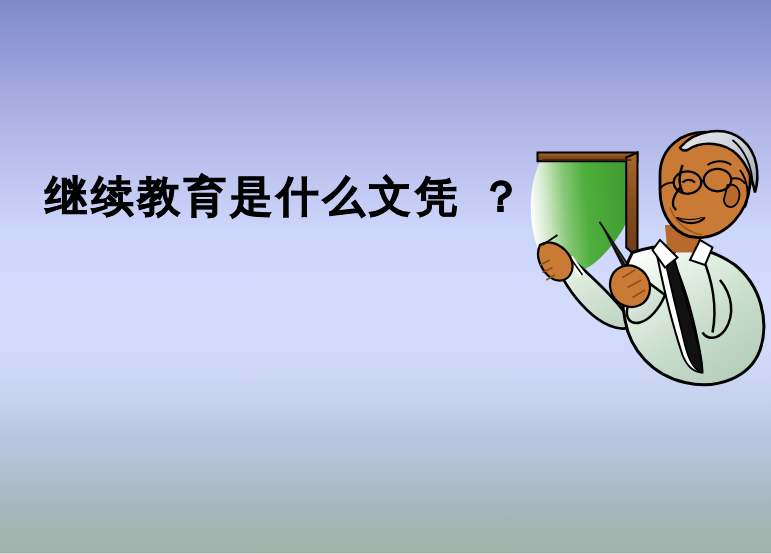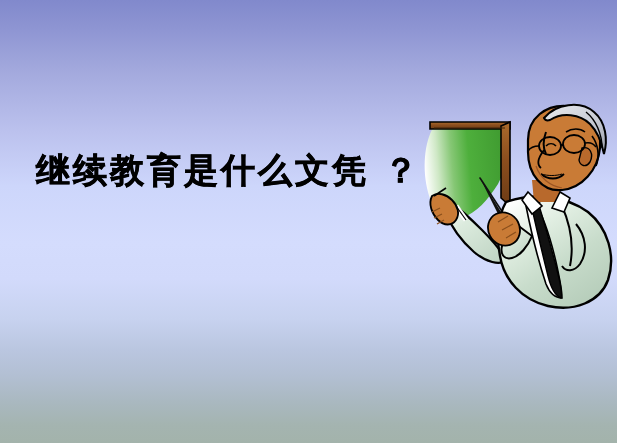--- a/index.html
+++ b/index.html
@@ -33,21 +33,21 @@
       #a9b8bf 91%,
       #a4b4b0 96%,
       #a3b3ab 100%
     );
   }
 
   
   #title {
     position: absolute;
     left: 36px;
-    top: 148px;
+    top: 136px;
     width: 400px;
     font-family: "DejaVu Sans", "Liberation Sans", sans-serif;
     font-size: 34px;
     font-weight: bold;
     line-height: 44px;
     letter-spacing: 3px;
     color: #000000;
     white-space: nowrap;
     -webkit-text-stroke: 0.6px #000000;
   }

